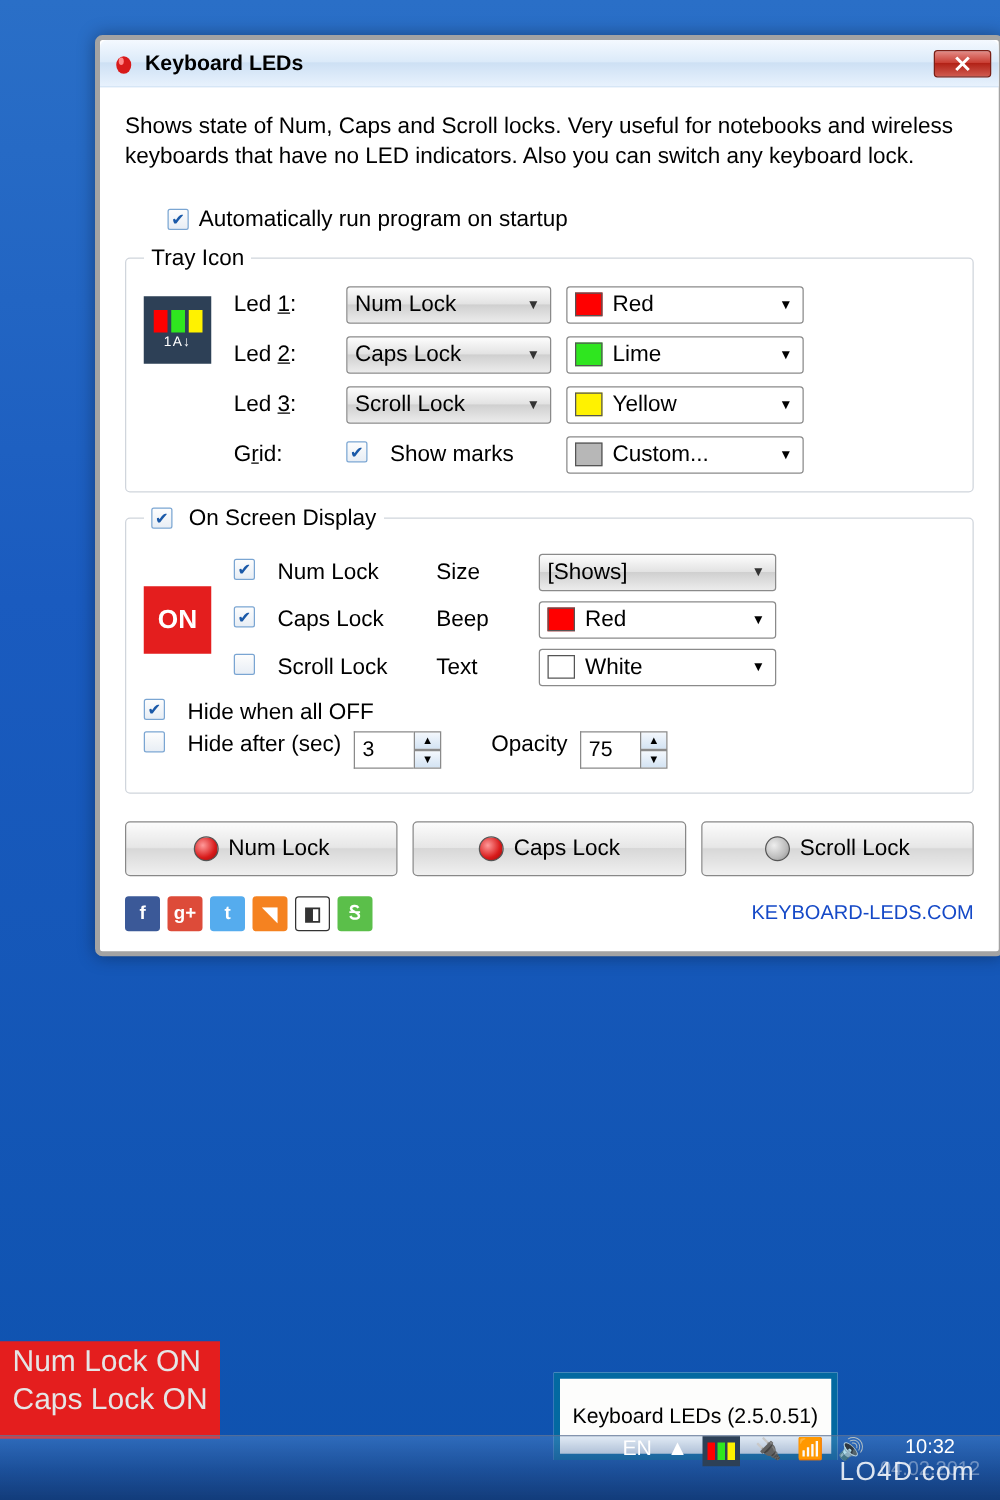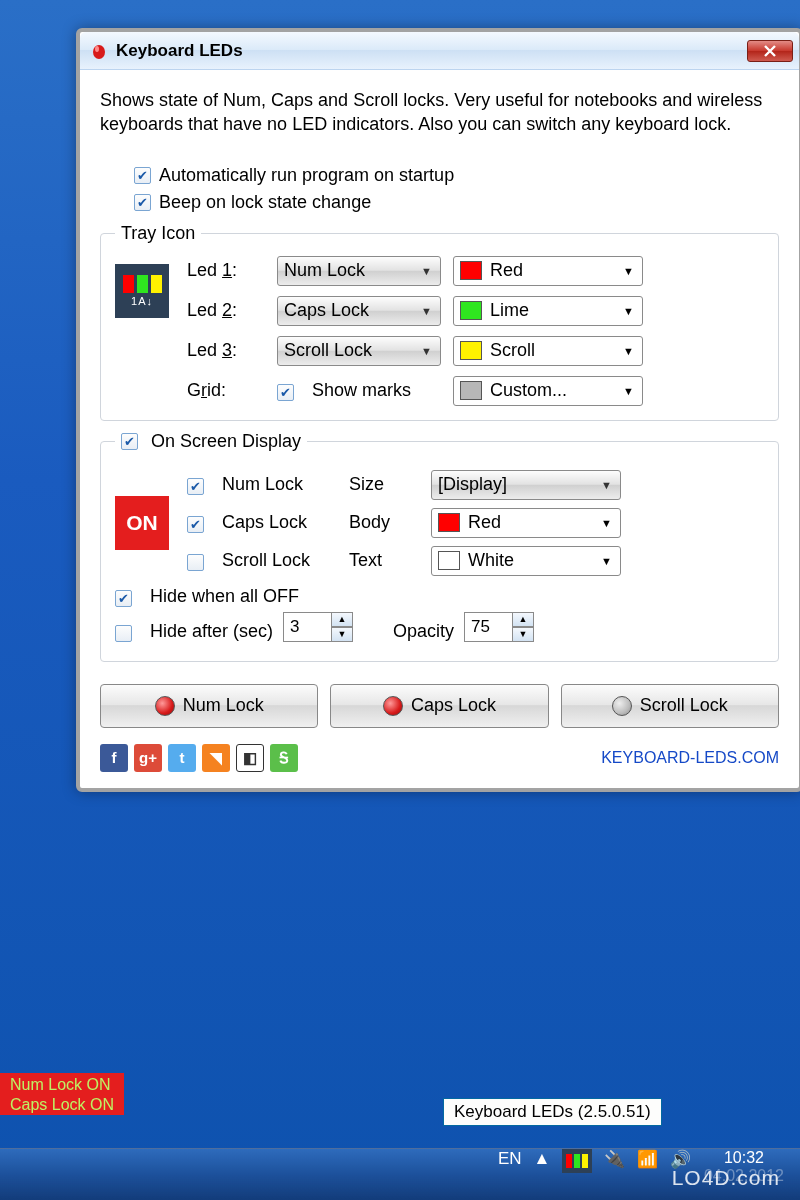--- a/index.html
+++ b/index.html
@@ -60,21 +60,21 @@
   legend { padding:0 6px; }
   .tray-preview {
     width:54px; height:54px; background:#2d4056;
     display:inline-flex; align-items:center; justify-content:center;
     flex-direction:column; gap:2px;
     margin-right:10px;
   }
   .tray-leds { display:flex; gap:3px; }
   .tray-leds span { width:11px; height:18px; }
   .tray-preview .lbl { color:#fff; font-size:11px; letter-spacing:1px; }
-  .row { display:flex; align-items:flex-end; margin:5px 0; gap:10px; }
+  .row { display:flex; align-items:flex-start; margin:5px 0; gap:10px; }
   .combo {
     height:30px; display:flex; align-items:center;
     background: linear-gradient(to bottom,#fdfdfd,#e2e2e2 48%,#cfcfcf 49%,#ececec);
     border:1px solid #8a8a8a; border-radius:3px;
     padding:0 6px; cursor:pointer; position:relative;
   }
   .combo .arrow { position:absolute; right:8px; color:#333; font-size:11px; }
   .color-combo {
     height:30px; display:flex; align-items:center;
     background:#fff; border:1px solid #8a8a8a; border-radius:3px;
@@ -117,27 +117,27 @@
   .social-row { display:flex; align-items:center; margin-top:16px; }
   .social-row .icons { display:flex; gap:6px; }
   .social-row .icons span {
     width:28px; height:28px; display:flex; align-items:center;
     justify-content:center; color:#fff; font-size:15px; font-weight:bold;
     border-radius:3px;
   }
   .link { margin-left:auto; color:#1549c7; font-size:16px; }
   .osd-box {
     position:absolute; left:0; top:1073px;
-    background:#e41e1e; color:#bef264; padding:2px 10px 0 10px;
-    font-size:16px; line-height:1.25;
+    background:#e41e1e; color:#e5e5e5; padding:2px 10px 16px 10px;
+    font-size:24px; line-height:1.25;
   }
   .tooltip {
     position:absolute; left:443px; top:1098px;
-    background:#fdfdfc; border:1px solid #0369a1;
-    padding:3px 10px; font-size:17px;
+    background:#fdfdfc; border:5px solid #0369a1;
+    padding:20px 10px; font-size:17px;
   }
   .taskbar {
     position:absolute; left:0; bottom:0; width:100%; height:52px;
     background: linear-gradient(to bottom, rgba(140,180,225,0.25), rgba(40,80,140,0.55) 50%, rgba(20,50,100,0.7));
     border-top:1px solid rgba(255,255,255,0.25);
     display:flex; align-items:flex-start; color:#fff;
   }
   .taskbar .spacer { flex:1; }
   .taskbar .item { margin:0 6px; font-size:17px; display:flex; align-items:center; }
   .tray-mini {
@@ -172,24 +172,20 @@
         </svg>
     </div>
   </div>
   <div class="body">
     <div class="desc">Shows state of Num, Caps and Scroll locks. Very useful for notebooks and wireless keyboards that have no LED indicators. Also you can switch any keyboard lock.</div>
 
     <div class="chk-row">
       <span class="chk checked"></span>
       <span>Automatically run program on startup</span>
     </div>
-    <div class="chk-row">
-      <span class="chk checked"></span>
-      <span>Beep on lock state change</span>
-    </div>
 
     <fieldset>
       <legend>Tray Icon</legend>
       <div class="grid-col">
         <div class="tray-preview" style="grid-row:1 / span 2;">
           <div class="tray-leds">
             <span style="background:#ff0000"></span>
               <span style="background:#2fe61f"></span>
               <span style="background:#fff200"></span>
           </div>
@@ -219,21 +215,21 @@
           </div>
 
         <div></div>
         <div><span>Led </span><span class="underline-letter">3</span><span>:</span></div>
         <div class="combo">
             <span>Scroll Lock</span>
             <span class="arrow">▼</span>
           </div>
         <div class="color-combo">
             <span class="swatch" style="background:#fff200"></span>
-            <span>Scroll</span>
+            <span>Yellow</span>
             <span class="arrow">▼</span>
           </div>
 
         <div></div>
         <div><span>G</span><span class="underline-letter">r</span><span>id:</span></div>
         <div class="row" style="margin:0">
           <span class="chk checked"></span>
           <span>Show marks</span>
         </div>
         <div class="color-combo">
@@ -251,29 +247,29 @@
       </legend>
       <div class="osd-grid">
         <div class="on-tile" style="grid-row:1 / span 3">ON</div>
 
         <div class="row" style="margin:0">
             <span class="chk checked"></span>
             <span>Num Lock</span>
           </div>
         <div>Size</div>
         <div class="combo">
-            <span>[Display]</span>
+            <span>[Shows]</span>
             <span class="arrow">▼</span>
           </div>
 
         <div class="row" style="margin:0">
             <span class="chk checked"></span>
             <span>Caps Lock</span>
           </div>
-        <div>Body</div>
+        <div>Beep</div>
         <div class="color-combo">
             <span class="swatch" style="background:#ff0000"></span>
             <span>Red</span>
             <span class="arrow">▼</span>
           </div>
 
         <div class="row" style="margin:0">
             <span class="chk"></span>
             <span>Scroll Lock</span>
           </div>

